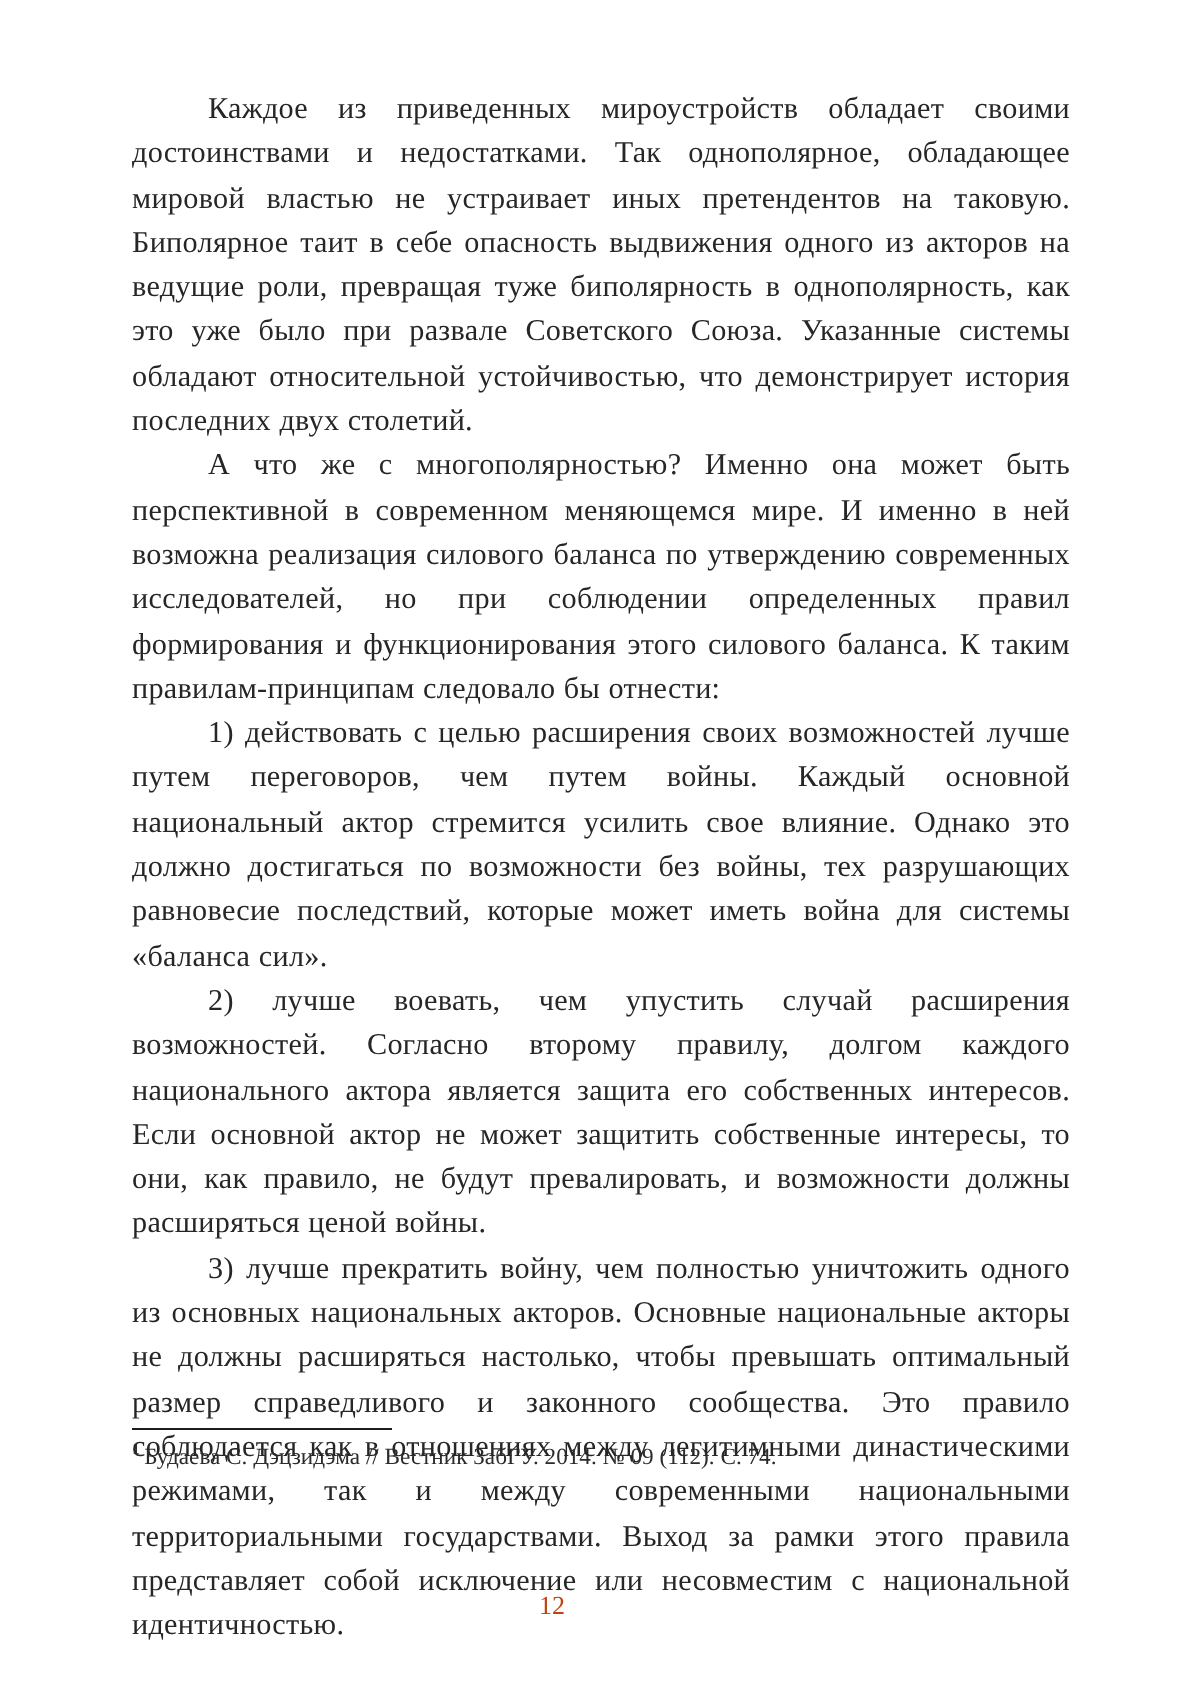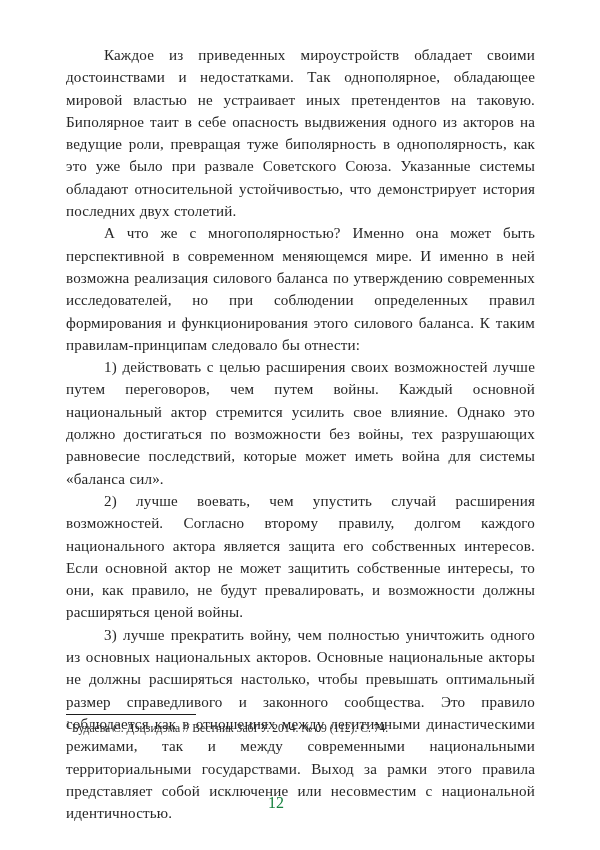--- a/index.html
+++ b/index.html
@@ -69,23 +69,23 @@
     vertical-align: super;
     line-height: 0;
     margin-right: 2px;
   }
   .page-number {
     position: absolute;
     left: 0;
     top: 794px;
     width: 552px;
     text-align: center;
-    font-size: 16px;
+    font-size: 13px;
     line-height: 18px;
-    color: #15803d;
+    color: #c2410c;
   }
 </style>
 </head>
 <body>
 
 <div class="page">
 
   <div class="text-body">
 
 

